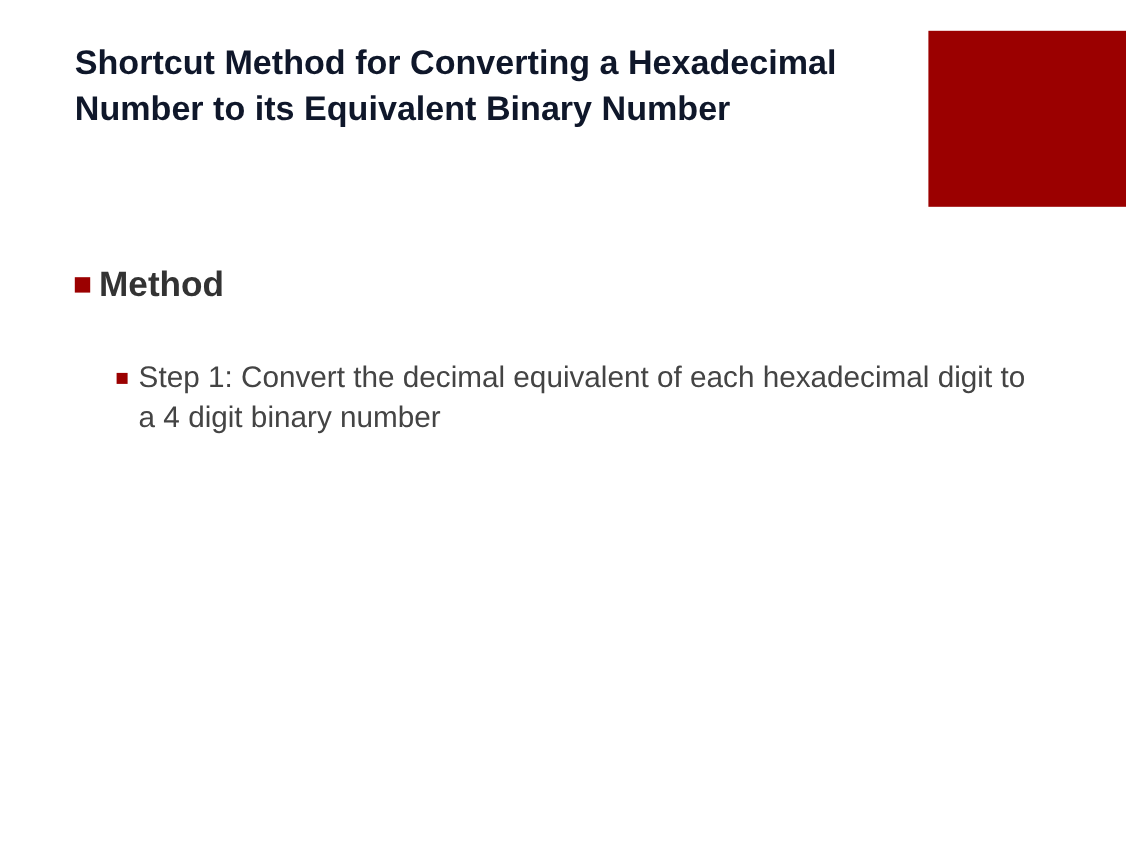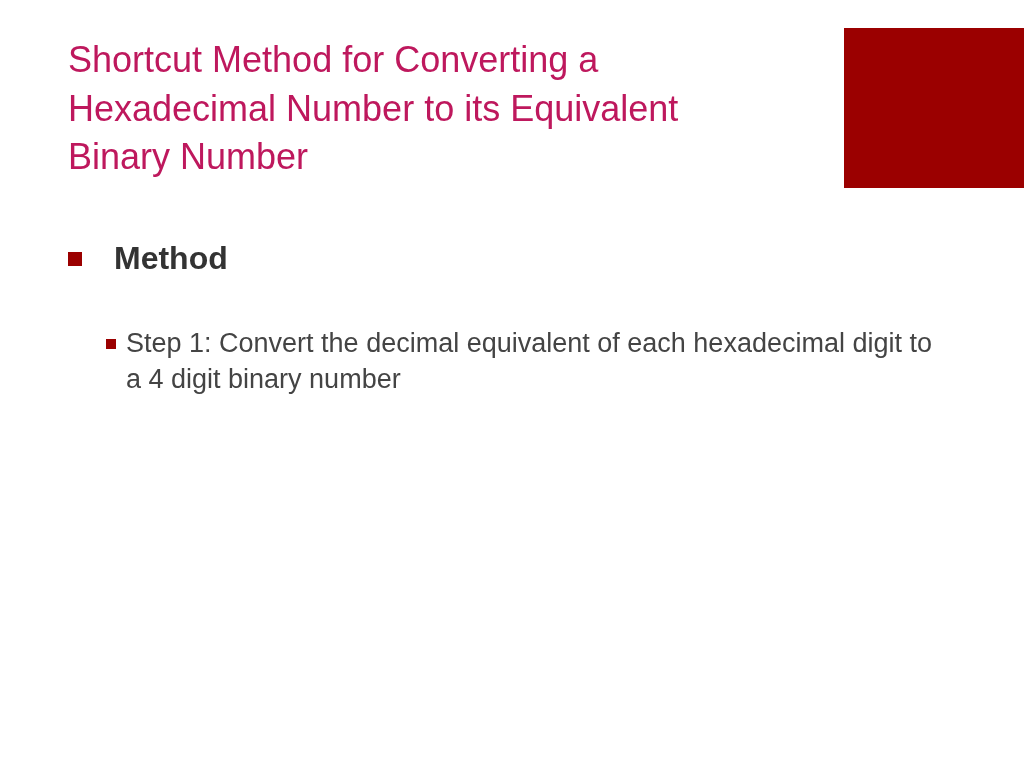--- a/index.html
+++ b/index.html
@@ -21,36 +21,35 @@
       right: 0;
       width: 180px;
       height: 160px;
       background: #9b0000;
     }
     .title {
       position: absolute;
       top: 36px;
       left: 68px;
       width: 720px;
-      color: #be185d;
-      font-size: 36px;
-      font-weight: normal;
+      color: #0f172a;
+      font-size: 31px;
+      font-weight: bold;
       line-height: 1.35;
     }
     .content {
       position: absolute;
       top: 240px;
       left: 68px;
       width: 880px;
     }
     .bullet-main {
       display: flex;
       align-items: flex-start;
       margin-bottom: 48px;
-      gap: 24px;
     }
     .bullet-main .marker {
       width: 14px;
       height: 14px;
       background: #9b0000;
       margin-top: 12px;
       margin-right: 8px;
       flex-shrink: 0;
     }
     .bullet-main .text {

